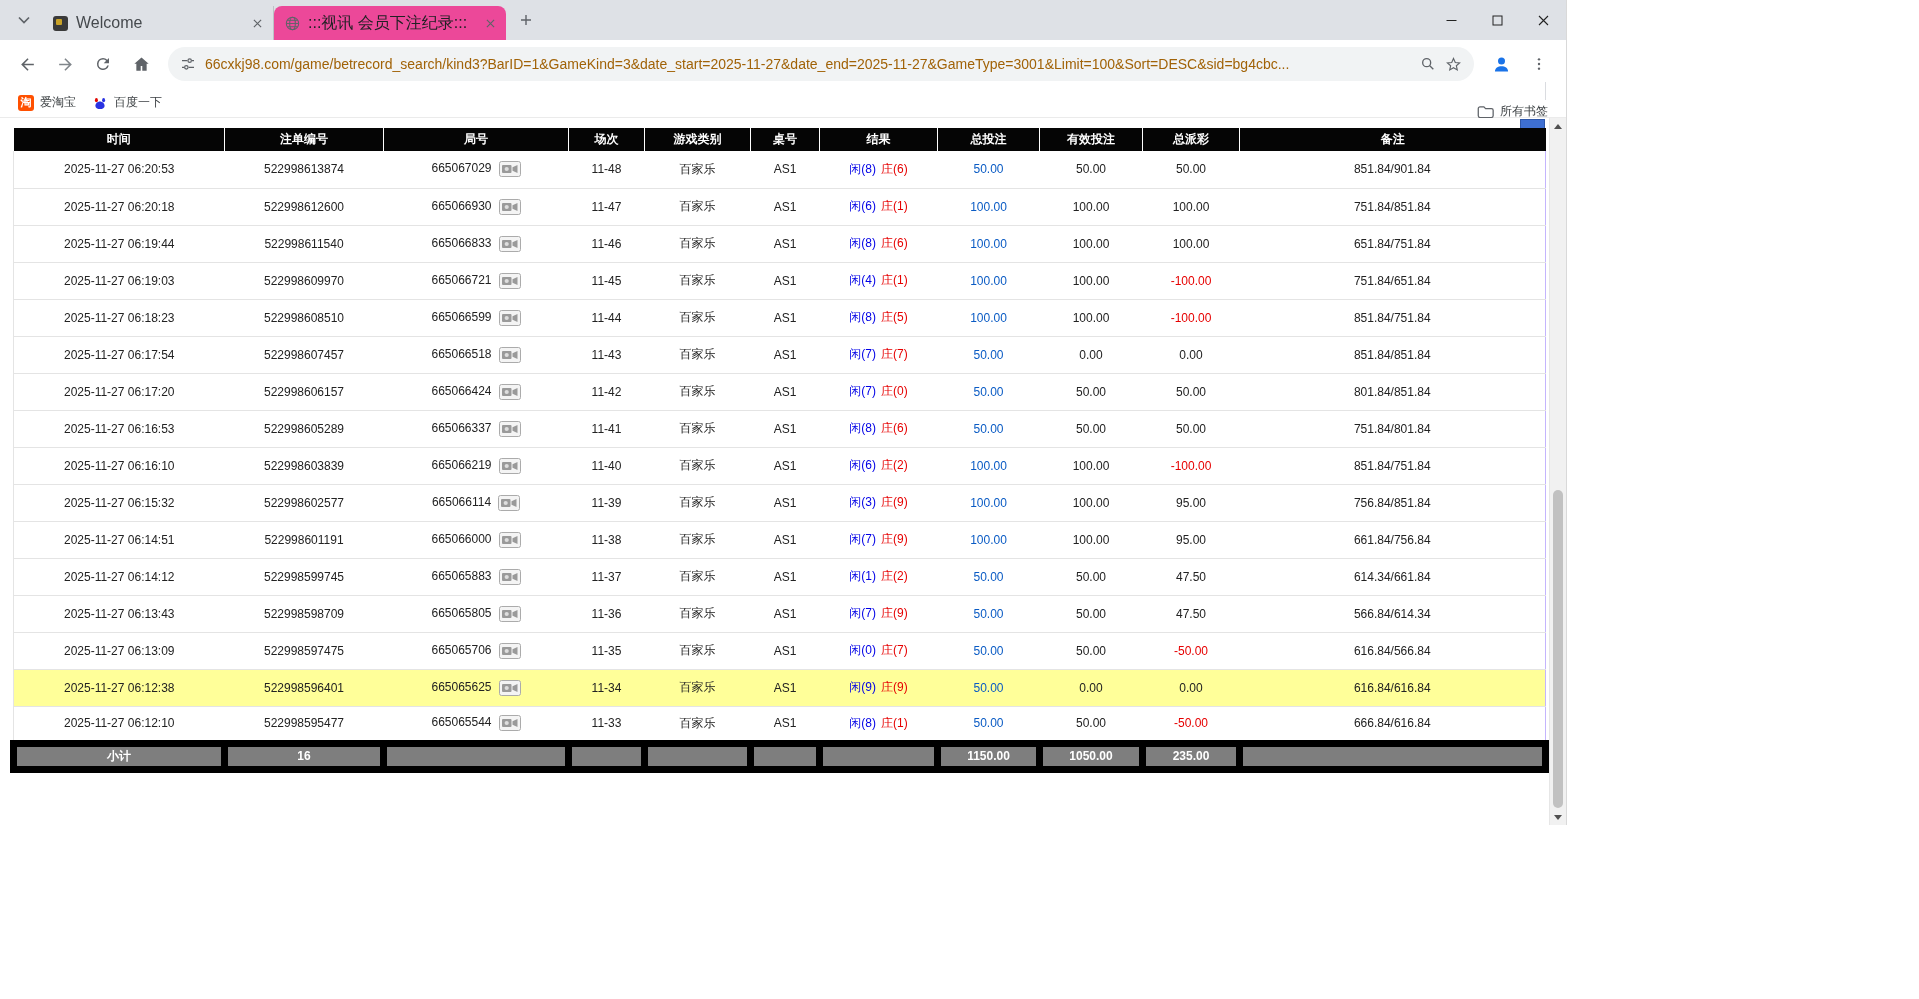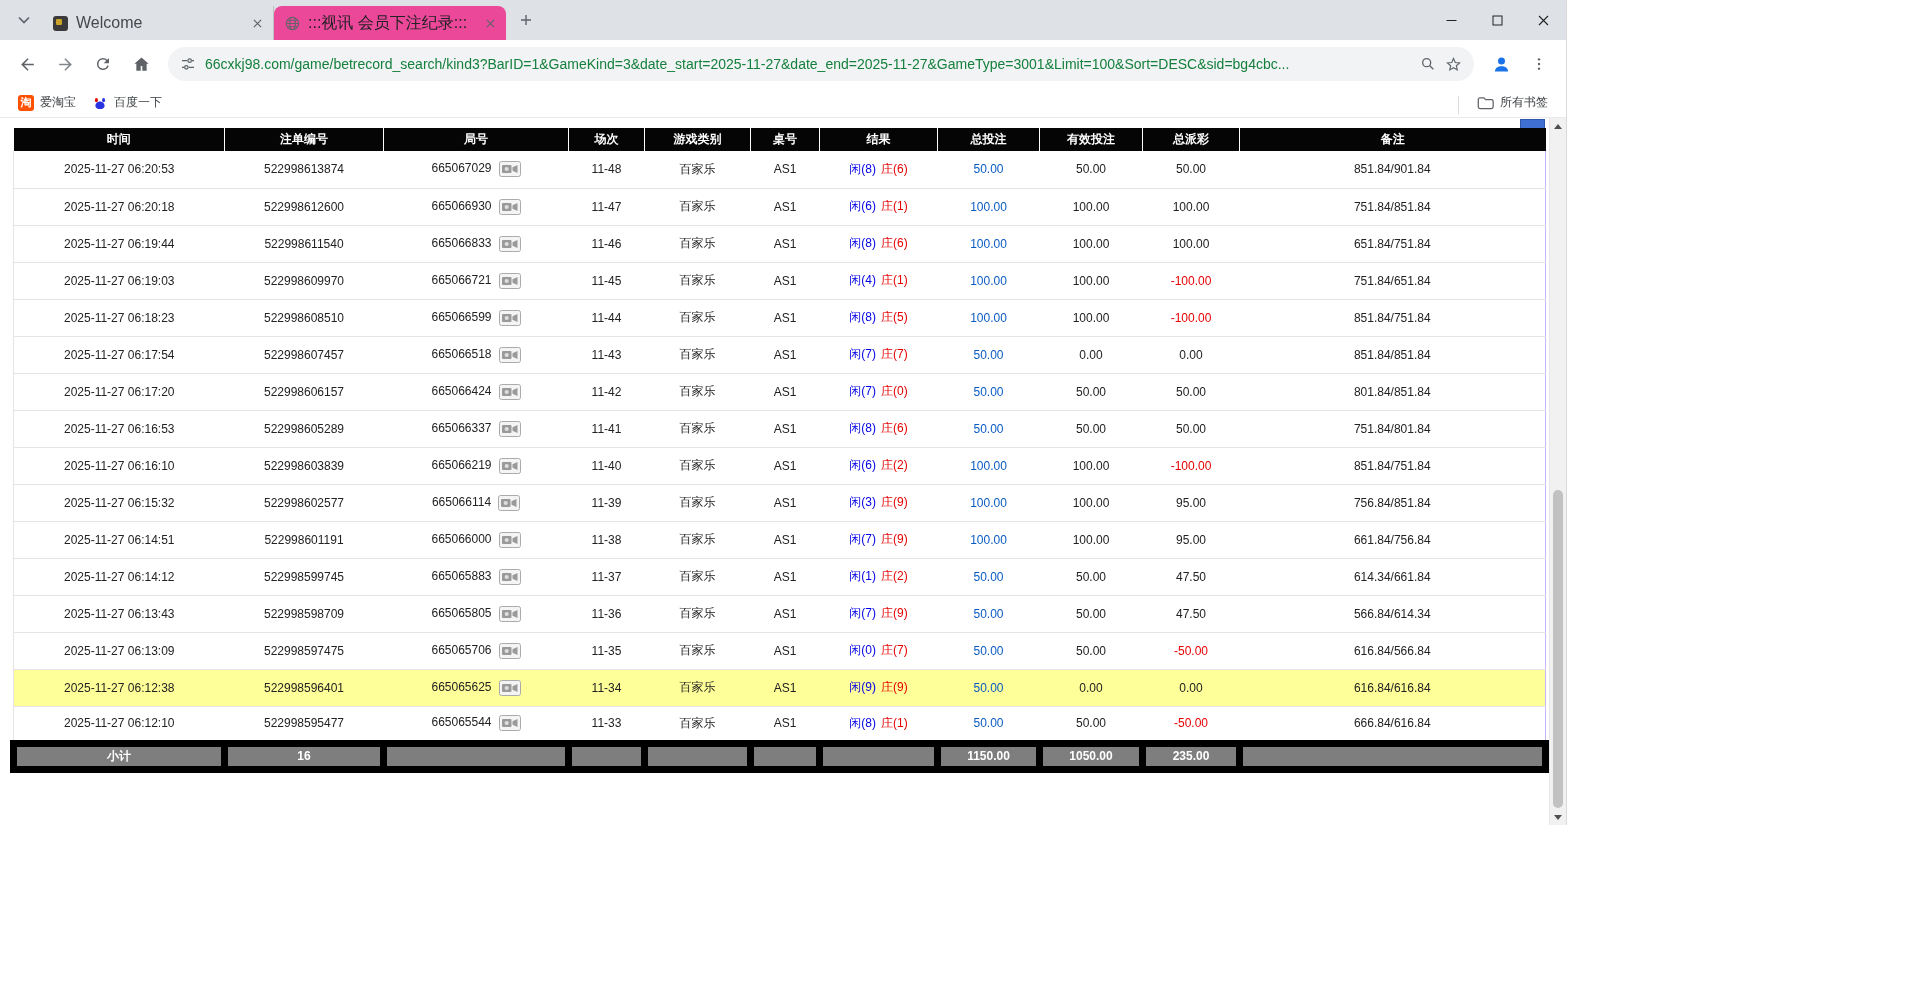--- a/index.html
+++ b/index.html
@@ -49,38 +49,38 @@
   .nav-bar { height:48px; background:#fff; display:flex; align-items:center; padding:0 8px; }
   .nav-icon {
     width:34px; height:34px; border-radius:50%; flex:0 0 auto;
     display:flex; align-items:center; justify-content:center; cursor:pointer; margin:0 2px;
   }
   .url-bar {
     flex:1; height:34px; background:#f1f3f4; border-radius:17px;
     display:flex; align-items:center; padding:0 12px; margin:0 8px; gap:9px; min-width:0;
   }
   .url-text {
-    flex:1; font-size:14px; color:#15803d; white-space:nowrap;
+    flex:1; font-size:14px; color:#a16207; white-space:nowrap;
     overflow:hidden; min-width:0;
   }
   .url-icon { flex:0 0 auto; display:flex; align-items:center; justify-content:center; cursor:pointer; }
   
   .bookmarks-bar {
     height:30px; background:#fff; display:flex; align-items:center;
     padding:0 10px; border-bottom:1px solid #ebebeb;
   }
   .bookmark {
     display:flex; align-items:center; gap:6px; font-size:12px; color:#3c4043;
     padding:3px 8px; border-radius:13px; cursor:pointer; white-space:nowrap;
   }
   .tb-icon {
     width:16px; height:16px; background:#ff5000; border-radius:3px; color:#fff;
     font-size:11px; font-weight:bold; display:flex; align-items:center; justify-content:center;
   }
-  .bookmarks-right { margin-left:auto; display:flex; align-items:flex-end; }
+  .bookmarks-right { margin-left:auto; display:flex; align-items:flex-end;flex-direction:column; }
   .bm-divider { width:1px; height:18px; background:#dadce0; margin-right:10px; }
   
   .page-content { position:relative; height:707px; background:#fff; overflow:hidden; }
   .partial-blue-btn {
     position:absolute; top:1px; right:21px; width:25px; height:9px;
     background:#3e6fd1; border:1px solid #2f57a8; border-bottom:none; cursor:pointer;
   }
   table.records {
     position:absolute; left:10px; top:10px; width:1532px;
     border-collapse:collapse; table-layout:fixed; text-align:center; font-size:12px;

